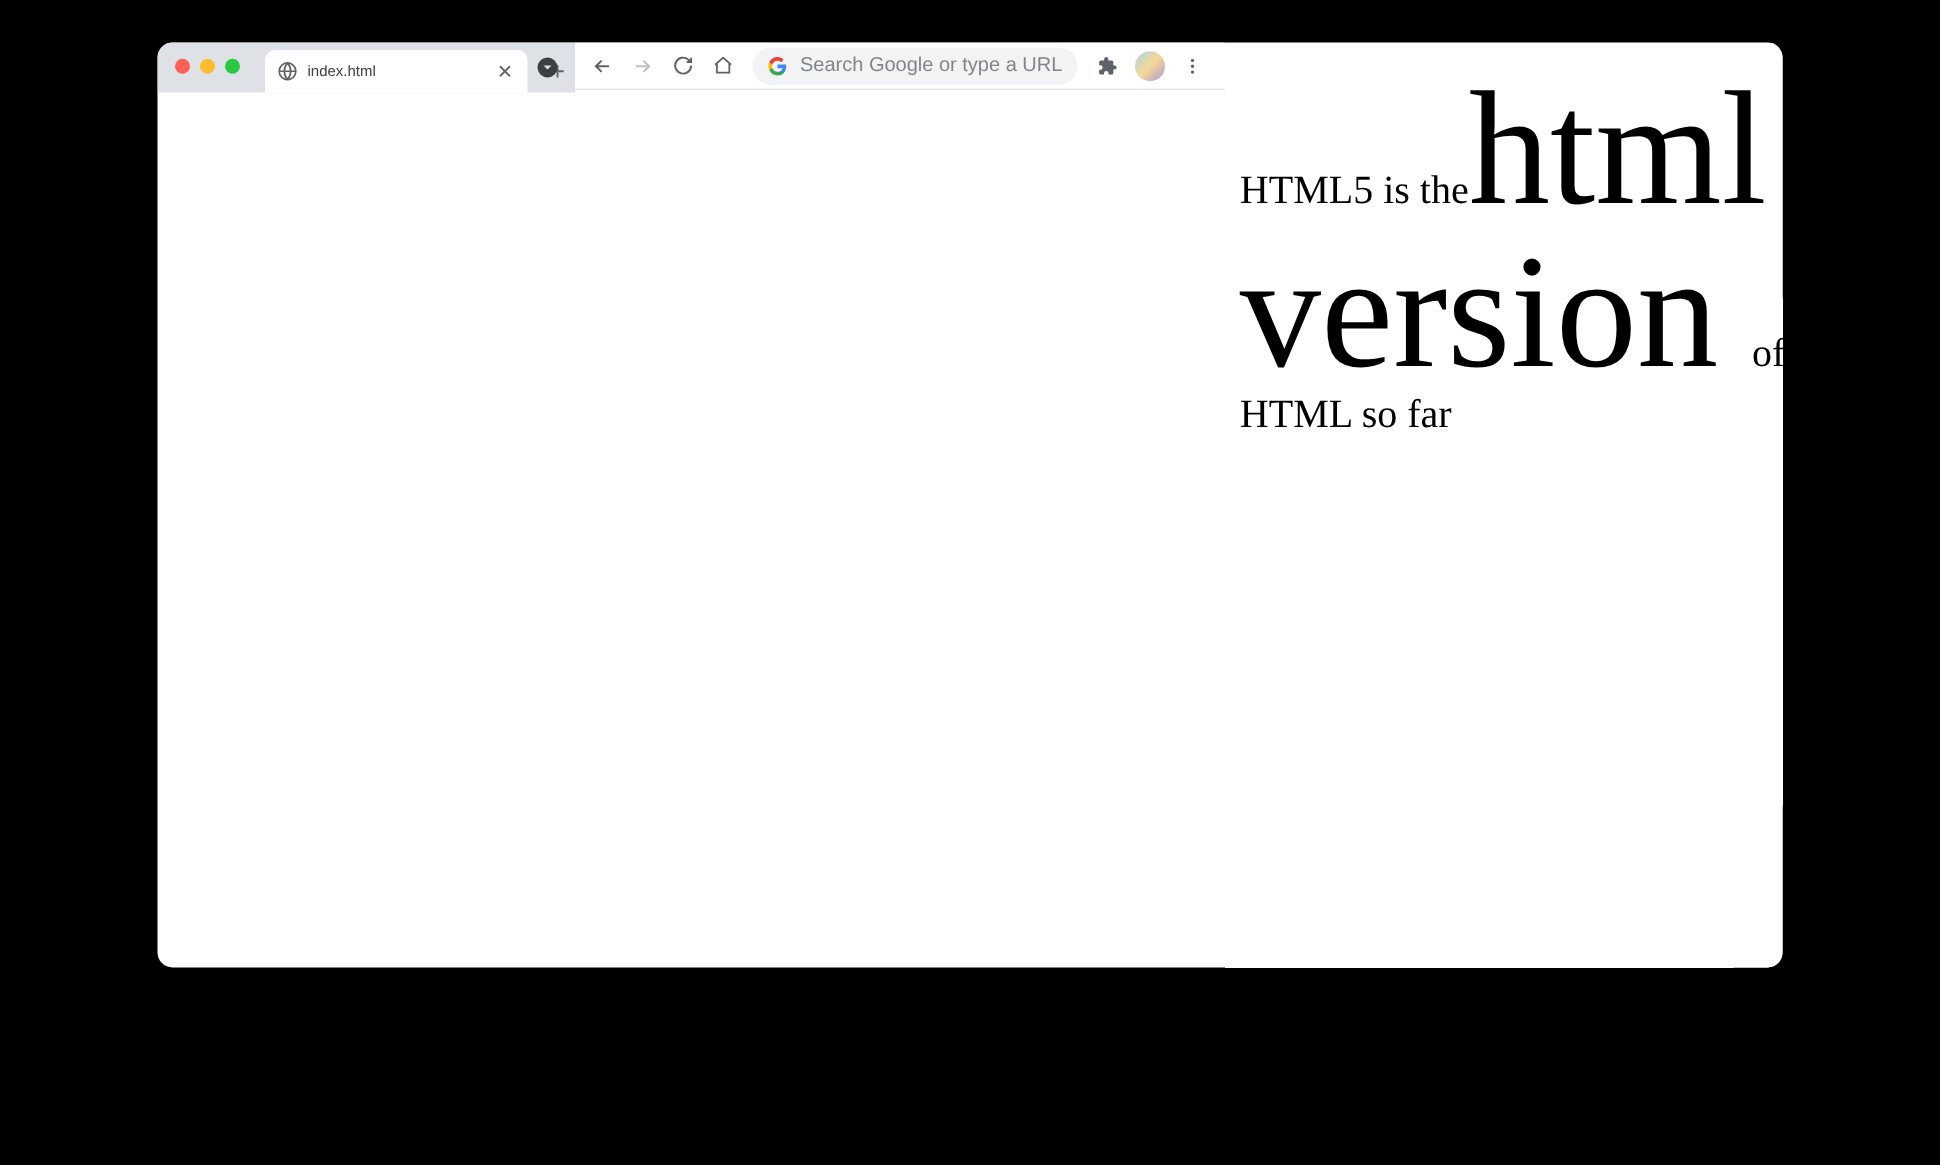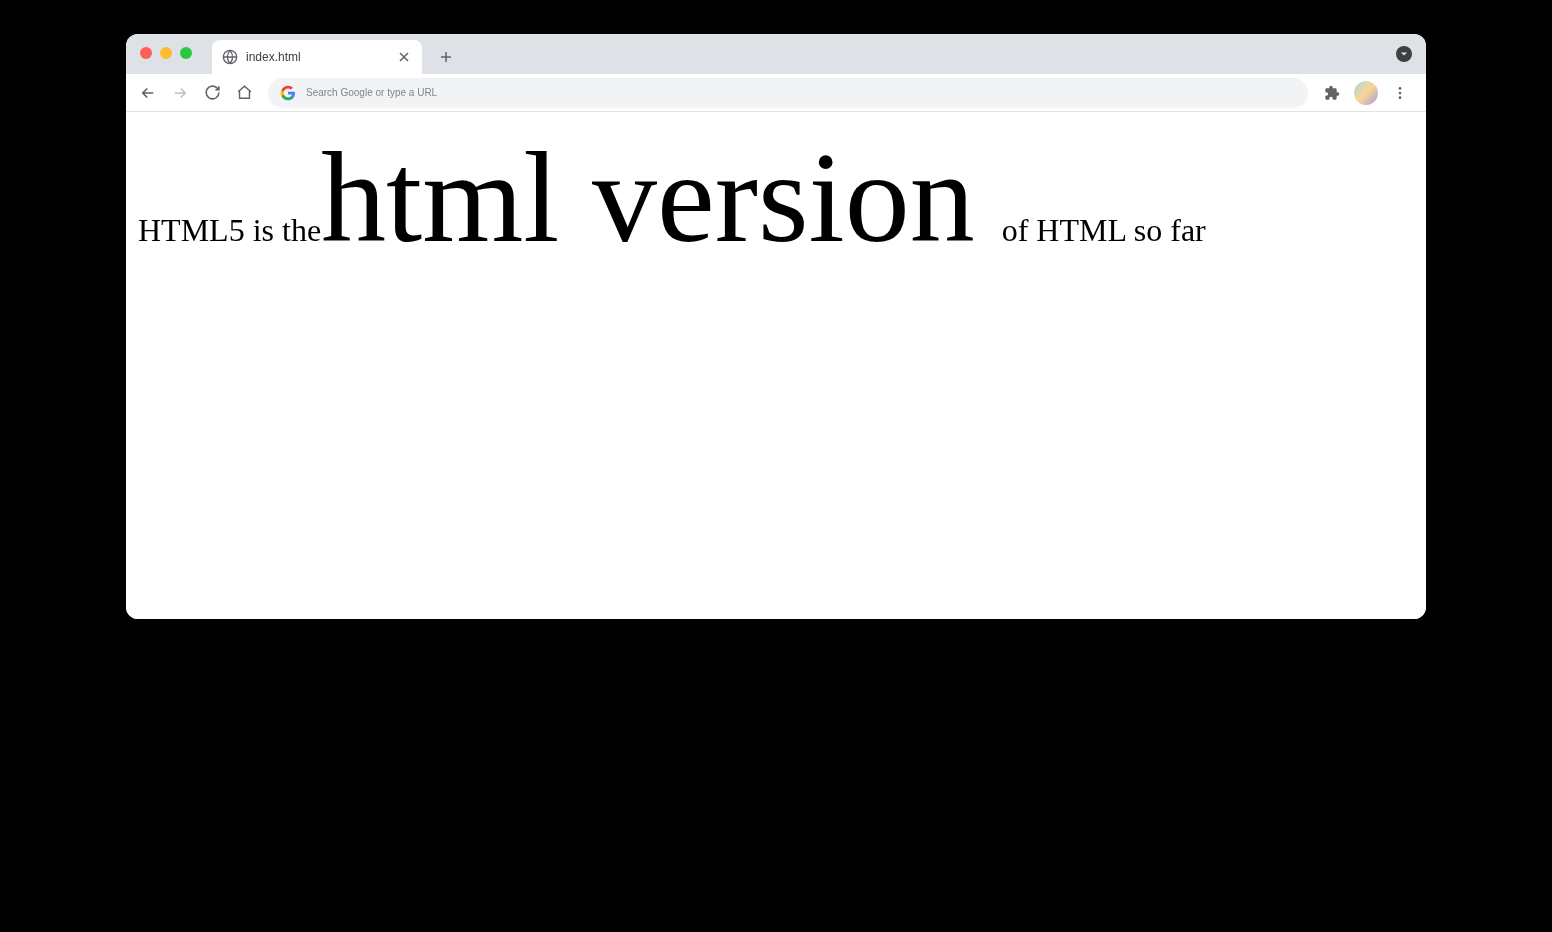--- a/index.html
+++ b/index.html
@@ -12,27 +12,27 @@
       width: 1552px;
       height: 932px;
       font-family: -apple-system, BlinkMacSystemFont, "Segoe UI", sans-serif;
       display: flex;
       align-items: flex-start;
       justify-content: center;
       padding-top: 34px;
     }
     .browser-window {
       width: 1300px;
-      height: 585px;
+      height: 740px;
       background: #fff;
       border-radius: 12px;
       overflow: hidden;
       box-shadow: 0 20px 60px rgba(0,0,0,0.5);
       display: flex;
-      flex-direction: column;
+      flex-direction: row;
     }
     .tab-strip {
       height: 40px;
       background: #dee1e6;
       display: flex;
       align-items: flex-end;
       padding-left: 12px;
       position: relative;
     }
     .window-controls {
@@ -134,21 +134,21 @@
       background: #f1f3f4;
       border-radius: 15px;
       display: flex;
       align-items: center;
       padding: 0 12px;
       gap: 10px;
       margin: 0 6px;
     }
     .omnibox-text {
       color: #80868b;
-      font-size: 10px;
+      font-size: 16px;
     }
     .toolbar-right {
       display: flex;
       align-items: center;
       gap: 8px;
       padding-right: 4px;
     }
     .avatar {
       width: 24px;
       height: 24px;

